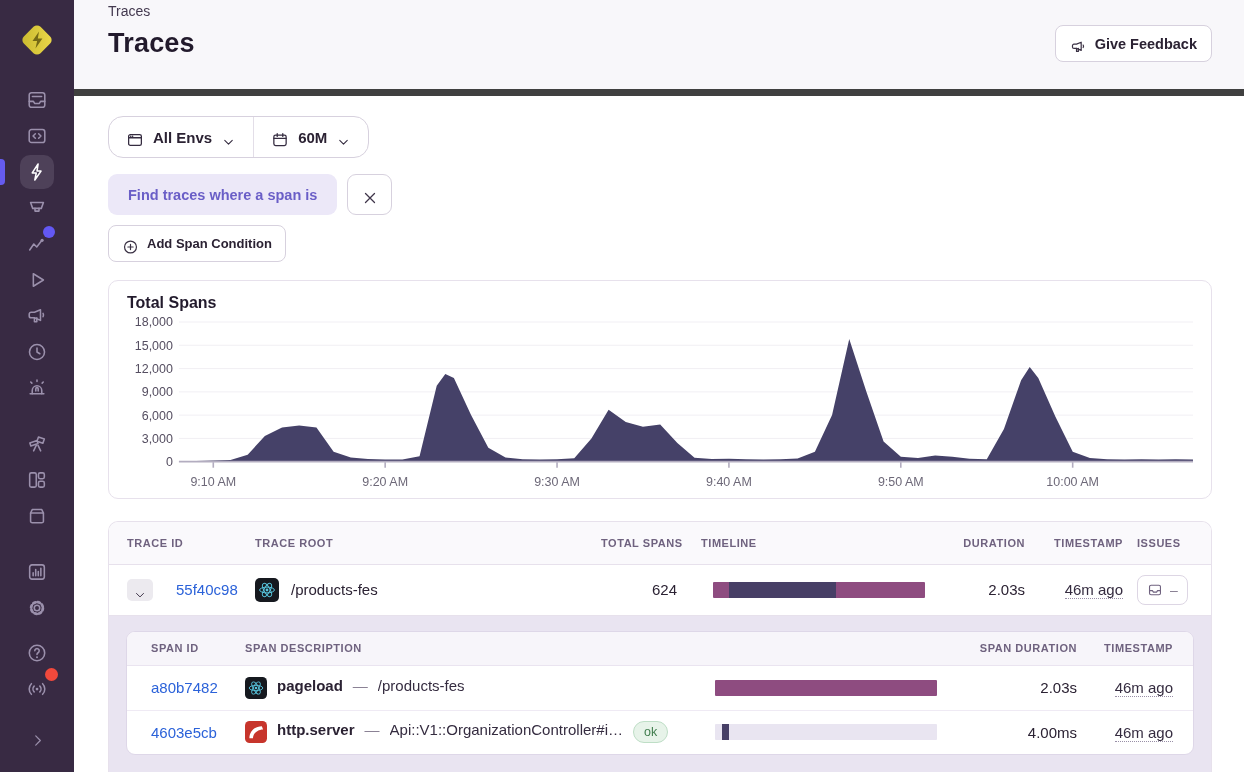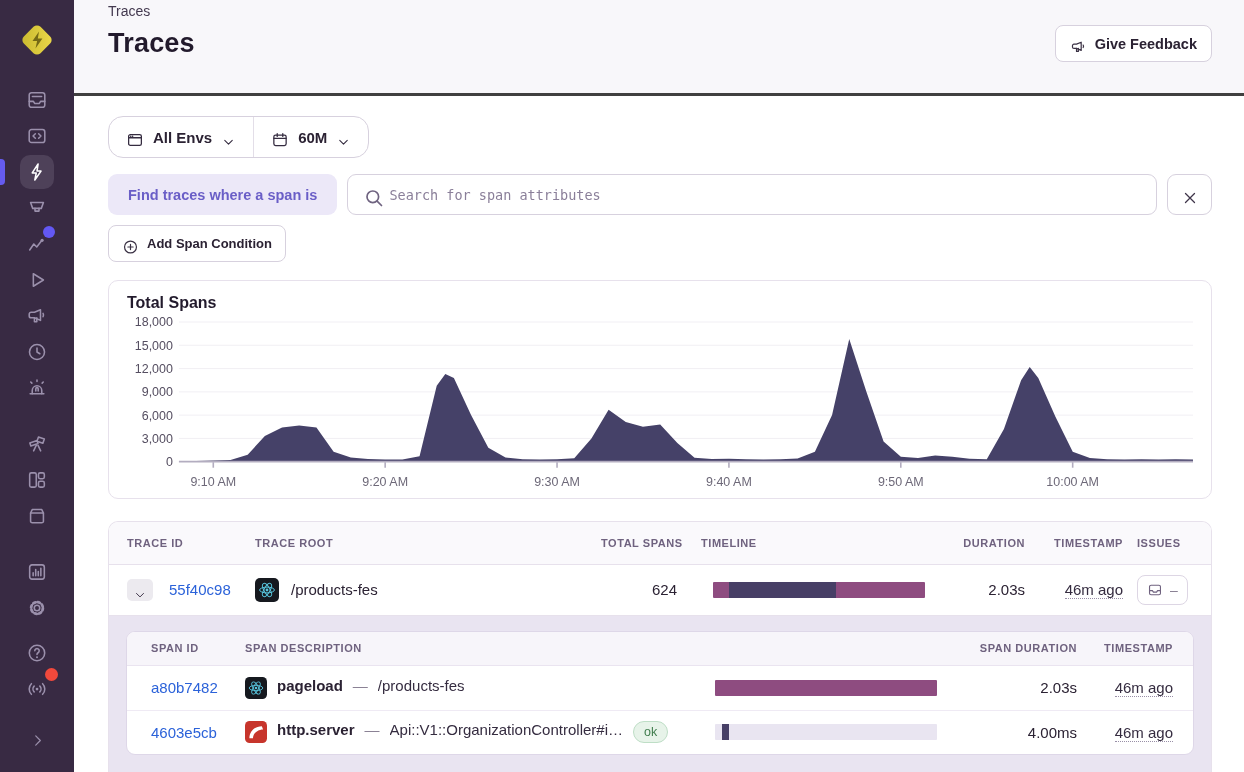--- a/index.html
+++ b/index.html
@@ -19,21 +19,21 @@
   .dot.blue{width:12px;height:12px;background:#6358f3;right:-1px;top:-1px}
   .dot.red{width:13px;height:13px;background:#f1493c;right:-4px;top:-4px}
   .nav-gap{height:20px}
   .sb-spacer{flex:1}
   .sb-footer{display:flex;flex-direction:column;align-items:center;margin-bottom:14px}
   .collapse{margin-top:16px;color:#9b90ac}
   .collapse svg{width:17px;height:17px}
 
   
   .main{flex:1;display:flex;flex-direction:column;min-width:0}
-  .page-header{background:#f8f7fa;border-bottom:3px solid #404040;padding:3px 32px 0 34px;height:96px;flex-shrink:0}
+  .page-header{background:#f8f7fa;border-bottom:7px solid #404040;padding:3px 32px 0 34px;height:96px;flex-shrink:0}
   .breadcrumb{font-size:14px;color:#43394f}
   .title-row{display:flex;justify-content:space-between;align-items:center;margin-top:6px}
   h1{font-size:27px;font-weight:700;color:#221a2c;letter-spacing:.2px}
   .btn{display:inline-flex;align-items:center;gap:8px;background:#fff;border:1px solid #d7d1de;border-radius:8px;font-weight:700;font-size:14.5px;color:#2b2233;cursor:pointer;font-family:inherit}
   .feedback-btn{height:37px;padding:0 14px}
   .btn svg{width:17px;height:17px;color:#3a3144}
 
   
   .content{padding:20px 32px 0 34px;background:#fff;flex:1;min-height:0}
   .filter-pill{display:inline-flex;border:1px solid #d7d1de;border-radius:15px;background:#fff;height:42px;overflow:hidden}
@@ -60,21 +60,21 @@
   .chart-box text{font-family:"Liberation Sans",sans-serif}
 
   
   .table{margin-top:22px;border:1px solid #e7e1ec;border-bottom:none;border-radius:10px 10px 0 0;overflow:hidden}
   .tgrid{display:grid;grid-template-columns:128px minmax(0,1fr) 100px 238px 96px 102px 56px;align-items:center;padding:0 18px}
   .thead{background:#faf9fc;height:43px;border-bottom:1px solid #e7e1ec}
   .th{font-size:11px;font-weight:700;letter-spacing:.05em;color:#6f627f;white-space:nowrap}
   .r{text-align:right}
   .pr24{padding-right:24px}.pr10{padding-right:10px}.pr14{padding-right:14px}.pr4{padding-right:4px}.pl8{padding-left:8px}
   .trow{height:50px;background:#fff}
-  .idcell{display:flex;align-items:center;gap:16px}
+  .idcell{display:flex;align-items:center;gap:23px}
   .expander{width:26px;height:22px;border-radius:5px;background:#eceaef;border:none;display:flex;align-items:center;justify-content:center;color:#3f3549;cursor:pointer}
   .expander svg{width:14px;height:14px}
   .link{color:#2b62d9;text-decoration:none;font-size:15px;cursor:pointer}
   .rooticon{width:24px;height:24px;flex-shrink:0;display:flex}
   .rooticon svg{width:24px;height:24px}
   .rootcell{display:flex;align-items:center;gap:12px;font-size:15px;color:#2b2233}
   .barwrap{padding:0 14px 0 12px}
   .bar{height:16px;display:flex;overflow:hidden;border-radius:1px}
   .seg{height:100%}
   .ts-dotted{border-bottom:1.5px dotted #998fa7;color:#352c40;cursor:pointer}
@@ -320,29 +320,20 @@
           <span class="rooticon chev">
               <svg viewBox="0 0 24 24" fill="none" stroke="currentColor" stroke-width="1.7" stroke-linecap="round" stroke-linejoin="round">
                 <path d="M6 9.3l6 6 6-6"></path>
               </svg>
             </span>
         </button>
       </div>
 
       <div class="query-row">
         <div class="chip">Find traces where a span is</div>
-        <div class="search">
-          <span class="rooticon" style="width:17px;height:17px">
-              <svg viewBox="0 0 24 24" fill="none" stroke="currentColor" stroke-width="1.7" stroke-linecap="round" stroke-linejoin="round">
-                <circle cx="10.8" cy="10.8" r="5.8"></circle>
-                <path d="M15.1 15.1 19.5 19.5"></path>
-              </svg>
-            </span>
-          <input type="text" placeholder="Search for span attributes" style="">
-        </div>
         <button class="clear-btn">
           <span class="rooticon" style="width:18px;height:18px">
               <svg viewBox="0 0 24 24" fill="none" stroke="currentColor" stroke-width="1.7" stroke-linecap="round" stroke-linejoin="round">
                 <path d="M6 6l12 12M18 6 6 18"></path>
               </svg>
             </span>
         </button>
       </div>
 
       <div class="add-row">

